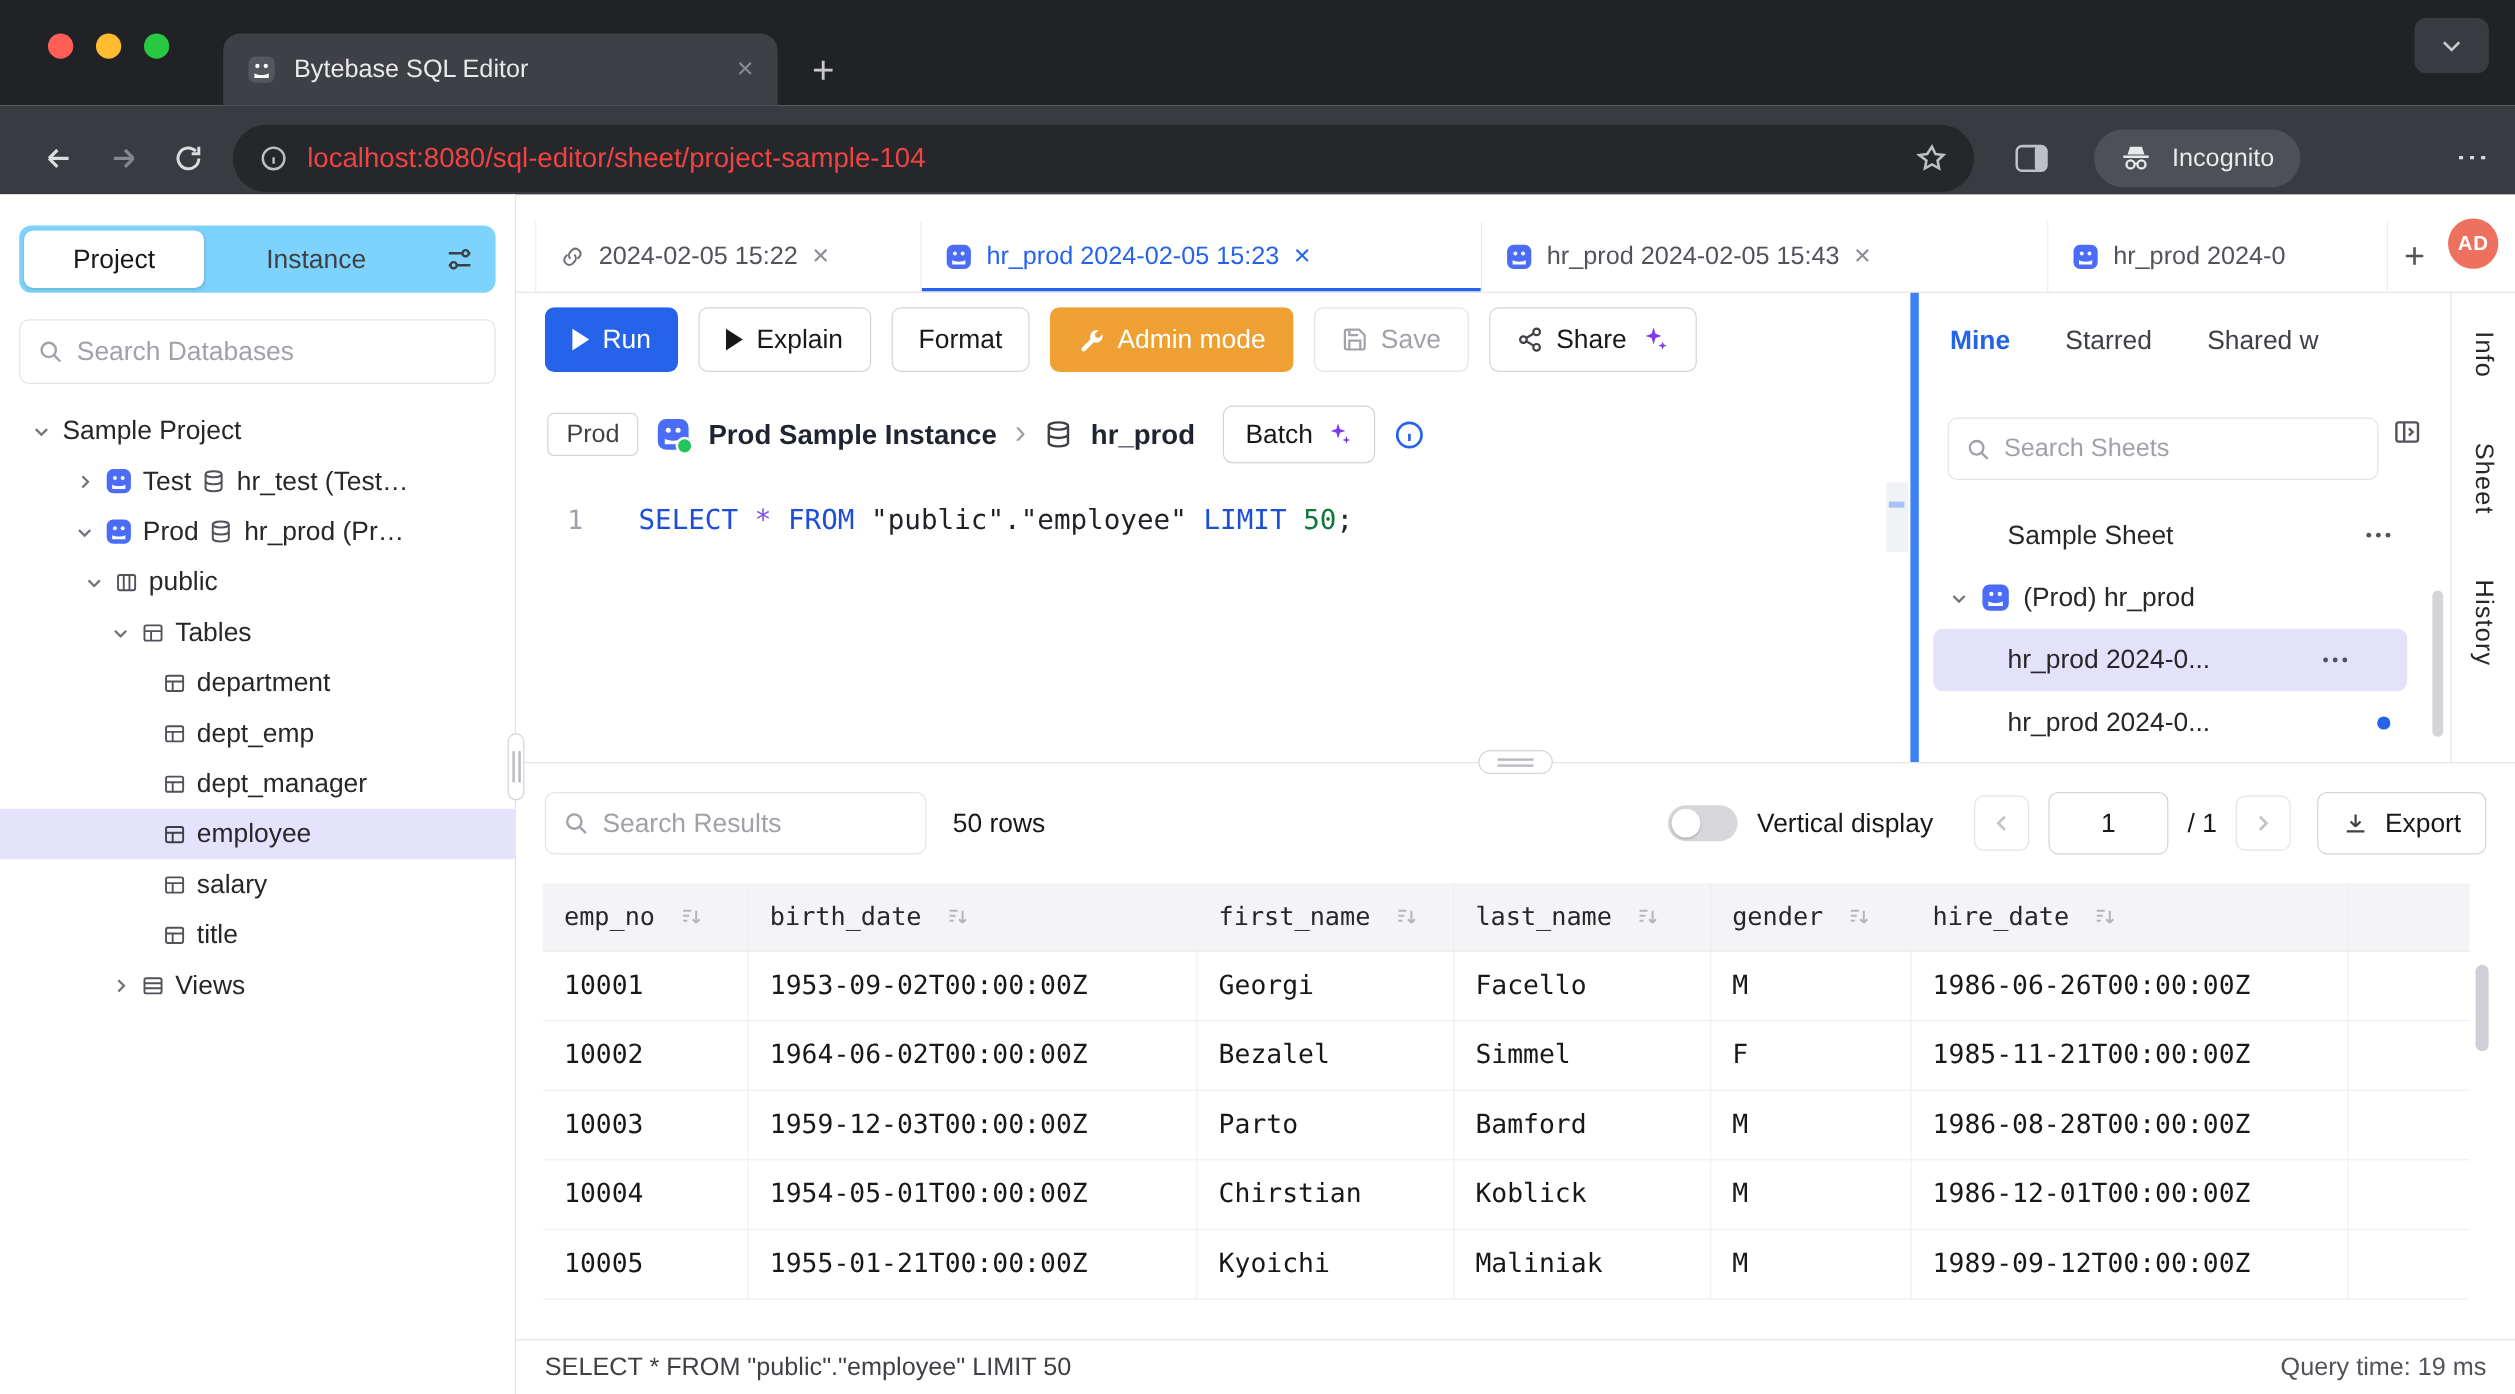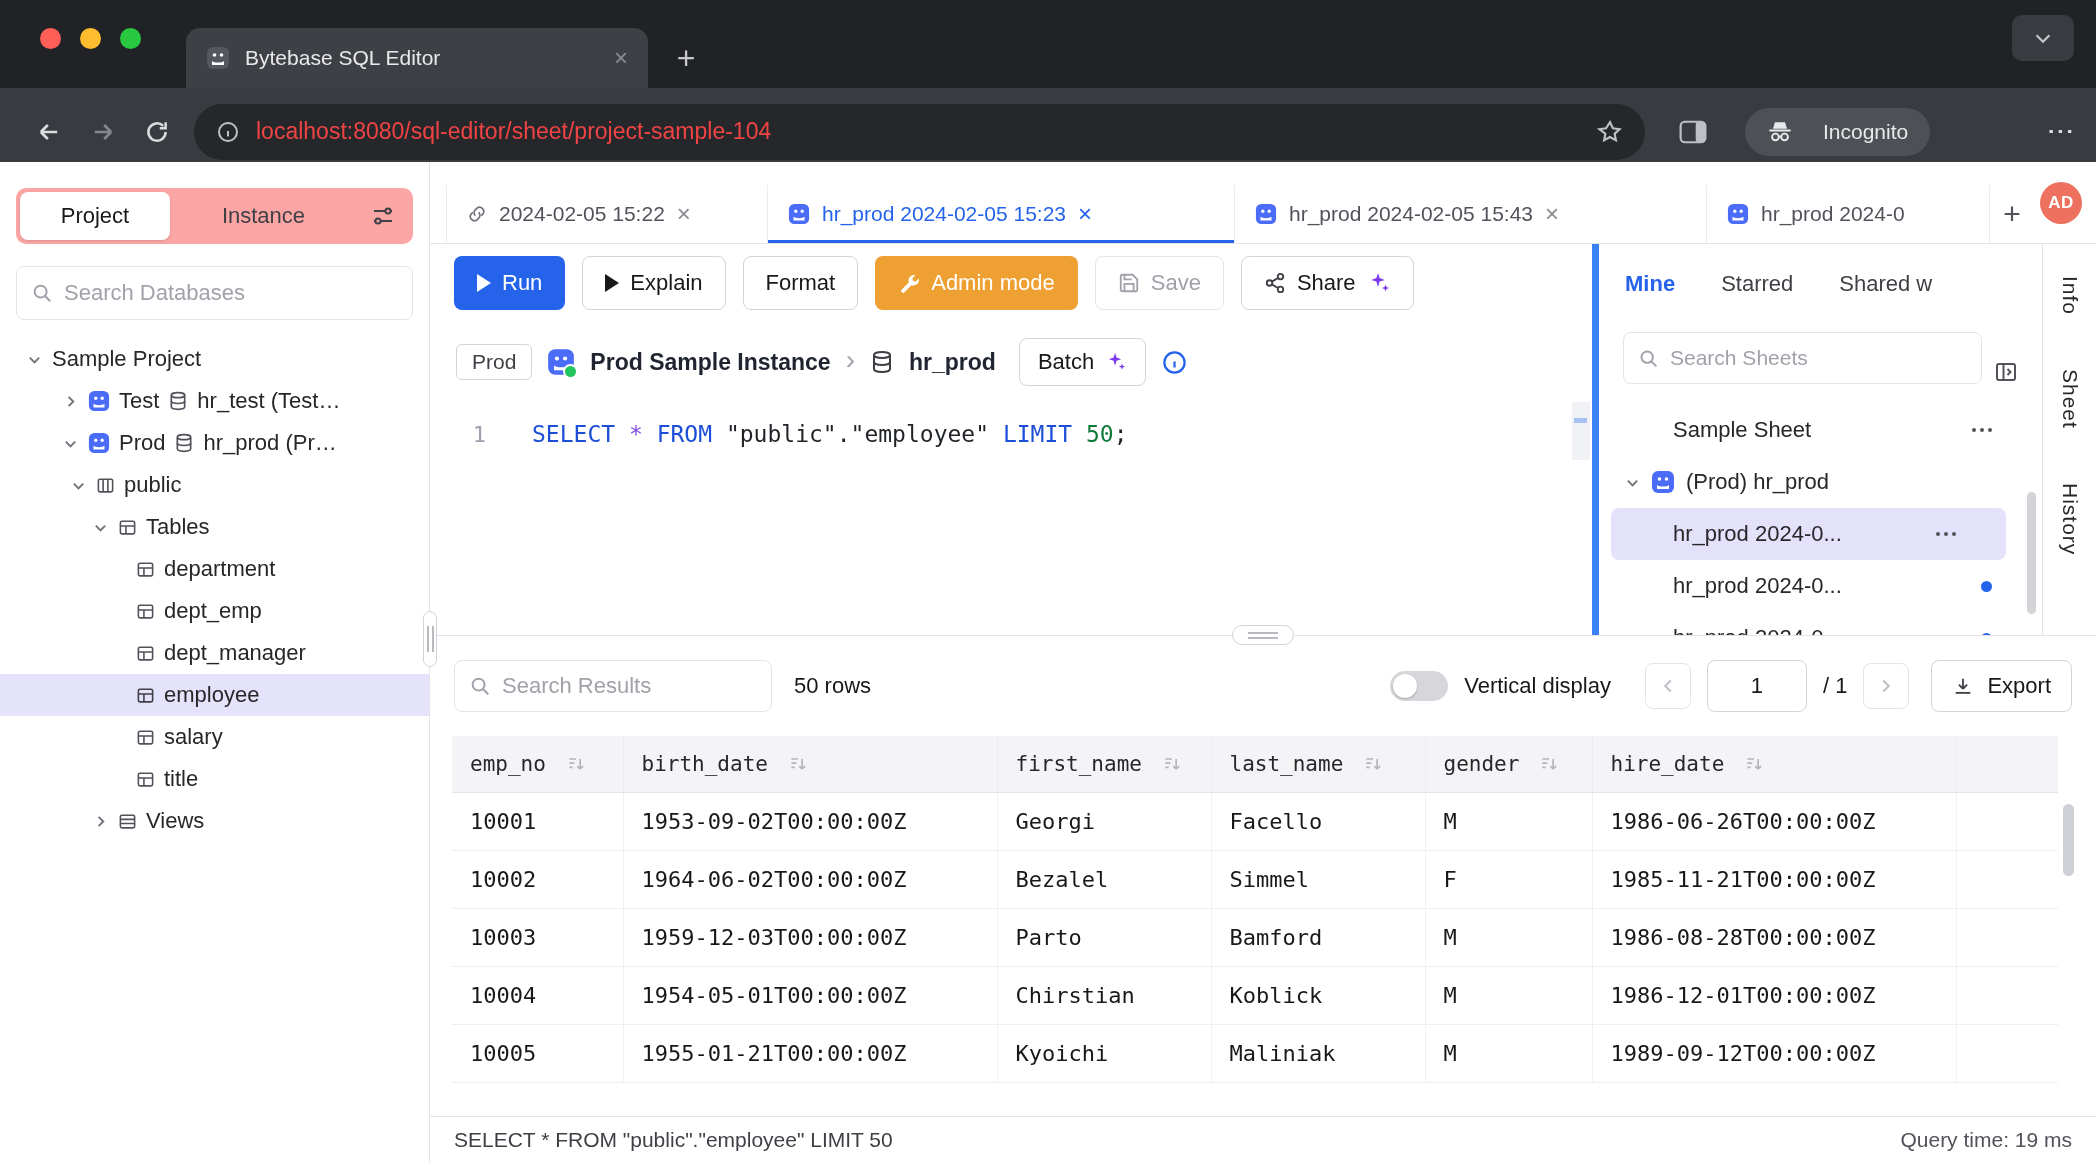--- a/index.html
+++ b/index.html
@@ -21,28 +21,28 @@
     display:flex;align-items:center;justify-content:center}
   .tabsearch{position:absolute;right:22px;top:15px;width:62px;height:46px;background:#3a3b40;
     border-radius:10px;display:flex;align-items:center;justify-content:center}
   .toolbar-row{height:87px;background:#3a3b40;display:flex;align-items:center;padding:0 22px}
   .nav-btn{width:54px;height:54px;display:flex;align-items:center;justify-content:center}
   .urlbar{width:1451px;height:56px;background:#26272b;border-radius:28px;margin-left:10px;
     display:flex;align-items:center;padding:0 22px;gap:16px}
   .url-text{color:#ef4444;font-size:23px;flex:1;white-space:nowrap;overflow:hidden}
   .panel-btn{margin-left:34px}
   .incognito{height:48px;margin-left:38px;padding:0 22px;background:#4e5056;border-radius:24px;
-    display:flex;align-items:center;gap:30px;color:#e8e9ec;font-size:21px;white-space:nowrap}
+    display:flex;align-items:center;gap:17px;color:#e8e9ec;font-size:21px;white-space:nowrap}
   .kebab{margin-left:auto;color:#dadce0;font-size:27px;letter-spacing:1px;
     writing-mode:vertical-rl;line-height:1}
 
   
   .app{display:flex;height:1000px;background:#fff}
   .sidebar{width:430px;flex:none;border-right:1px solid #e4e4e7;position:relative;background:#fff}
-  .seg{margin:26px 16px 0;height:56px;background:#fca5a5;border-radius:10px;display:flex;align-items:center;padding:4px}
+  .seg{margin:26px 16px 0;height:56px;background:#7dd3fc;border-radius:10px;display:flex;align-items:center;padding:4px}
   .seg-project{width:150px;height:48px;background:#fff;border-radius:8px;box-shadow:0 1px 3px rgba(0,0,0,.14);
     display:flex;align-items:center;justify-content:center;font-size:22px;font-weight:500;color:#18181b}
   .seg-instance{flex:1;text-align:center;font-size:22px;color:#3f3f46}
   .seg-filter{width:52px;display:flex;justify-content:center}
   .search-box{margin:22px 16px 0;height:54px;border:1.5px solid #e4e4e7;border-radius:8px;
     display:flex;align-items:center;gap:11px;padding:0 14px;background:#fff}
   .search-box input{border:0;outline:0;flex:1;font-size:22px;font-family:inherit;color:#3f3f46;background:transparent}
   .search-box input::placeholder{color:#a1a1aa}
   .tree{margin-top:18px;font-size:22px}
   .trow{height:42px;display:flex;align-items:center;gap:9px;white-space:nowrap;overflow:hidden;padding-right:8px}
@@ -97,21 +97,21 @@
   .kw{color:#1d4ed8}.op{color:#8250df}.ident{color:#1f2328}.num{color:#0e7a3a}.punct{color:#1f2328}
   .minimap{position:absolute;right:2px;top:0;width:18px;height:100%}
   .minimap .vp{position:absolute;top:0;left:0;right:0;height:58px;background:rgba(110,125,160,.10)}
   .minimap .mark{position:absolute;top:16px;left:2px;width:13px;height:5px;background:#a8c3f3}
 
   .sheets{width:450px;flex:none;border-left:7px solid #3b82f6;display:flex;flex-direction:column;
     position:relative;overflow:hidden}
   .sh-tabs{height:80px;display:flex;align-items:center;gap:46px;padding:0 26px;font-size:22px;white-space:nowrap}
   .sh-tab{color:#3f3f46}
   .sh-tab.active{color:#2563eb;font-weight:600}
-  .sh-search-row{margin:8px 24px 0;display:flex;align-items:flex-end;gap:12px}
+  .sh-search-row{margin:24px 24px 0;display:flex;align-items:flex-start;gap:12px}
   .sh-search{flex:1;height:52px;border:1.5px solid #e4e4e7;border-radius:8px;display:flex;align-items:center;
     gap:11px;padding:0 14px}
   .sh-search input{border:0;outline:0;flex:1;min-width:0;font-size:21px;font-family:inherit;color:#3f3f46;background:transparent}
   .sh-search input::placeholder{color:#a1a1aa}
   .sh-tree{margin-top:20px;flex:1;overflow:hidden;font-size:22px}
   .srow{height:52px;display:flex;align-items:center;gap:11px;padding:0 50px 0 26px;white-space:nowrap;overflow:hidden}
   .srow.child{padding-left:74px}
   .srow.sel{background:#e4e2fb;border-radius:8px;margin:0 36px 0 12px;padding-left:62px}
   .dots{margin-left:auto;display:flex;gap:4px}
   .dots i{width:4px;height:4px;border-radius:50%;background:#52525b}

